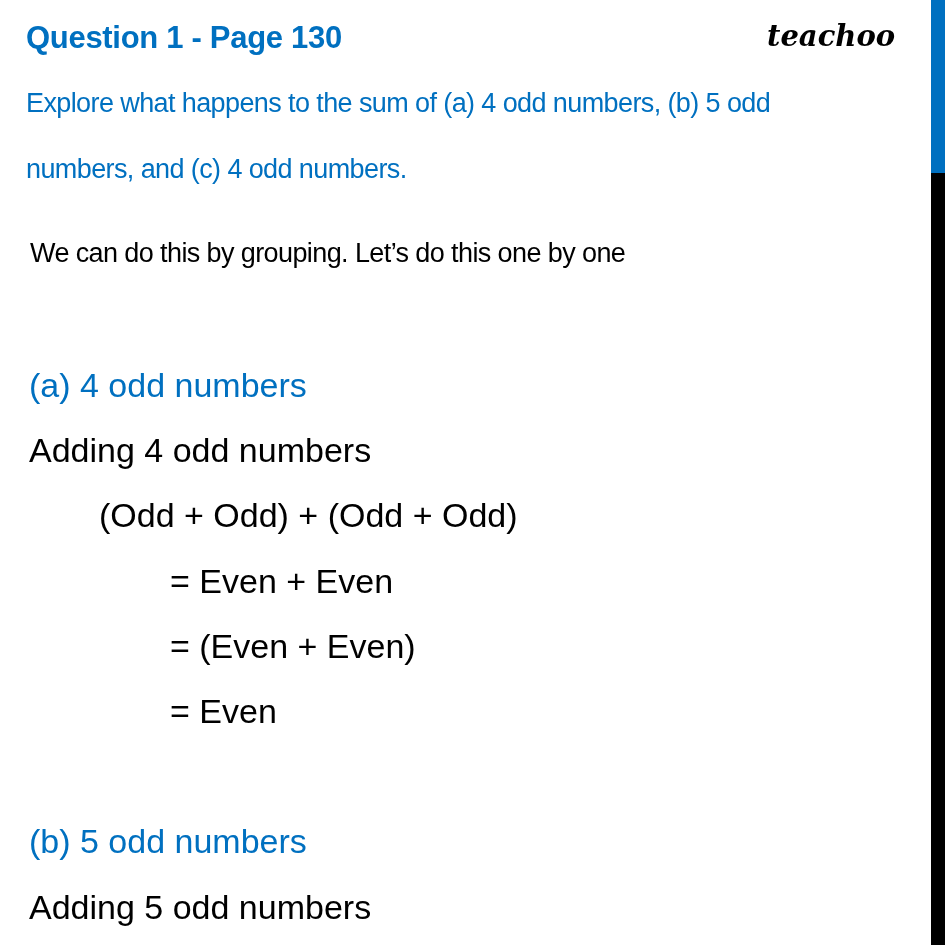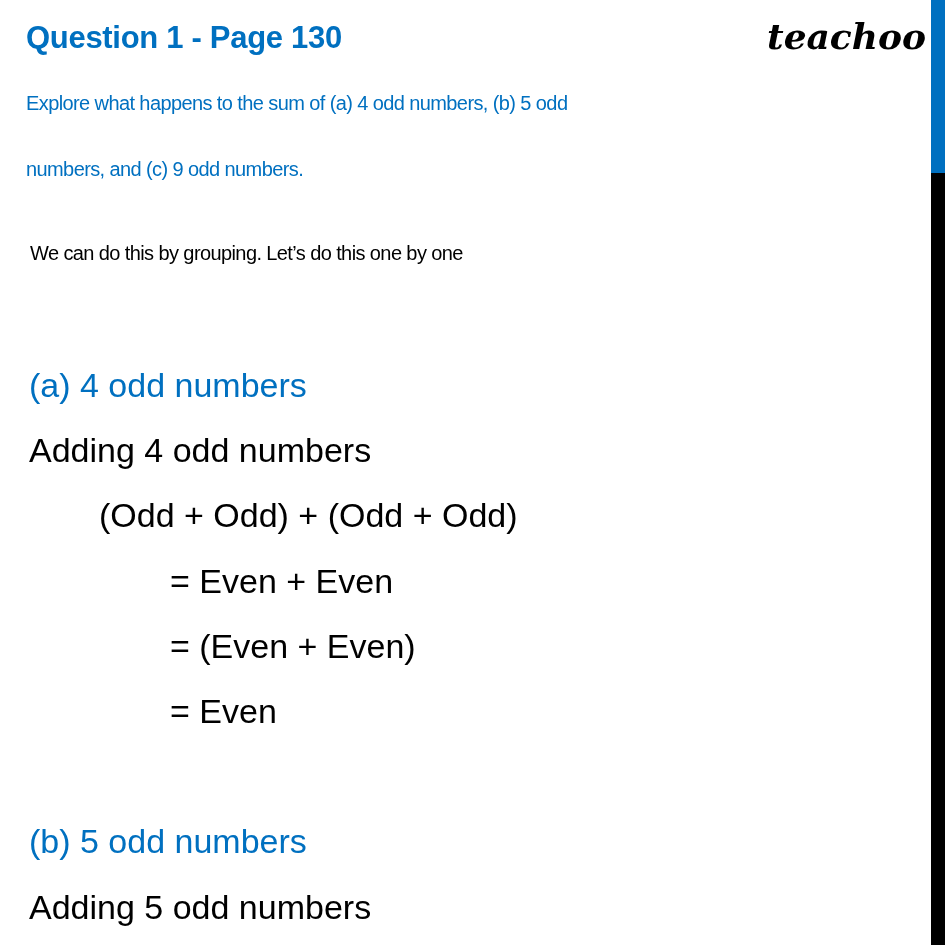--- a/index.html
+++ b/index.html
@@ -44,42 +44,42 @@
       font-weight: bold;
       letter-spacing: -0.3px;
     }
     .logo {
       position: absolute;
       left: 767px;
       top: 14px;
       font-family: "DejaVu Serif", serif;
       font-style: italic;
       font-weight: bold;
-      font-size: 36px;
+      font-size: 29px;
       line-height: 44px;
       color: #000000;
       letter-spacing: 0px;
     }
     .q-text {
-      font-size: 20px;
+      font-size: 27px;
       letter-spacing: -0.6px;
     }
   </style>
 </head>
 <body>
 
 <div class="side-bar-blue"></div>
 <div class="side-bar-black"></div>
 
 <div class="line blue title" style="left:26px; top:22px;">Question 1 - Page 130</div>
 
 <div class="logo">teachoo</div>
 
 <div class="line blue q-text" style="left:26px; top:87px;">Explore what happens to the sum of (a) 4 odd numbers, (b) 5 odd</div>
-<div class="line blue q-text" style="left:26px; top:153px;">numbers, and (c) 9 odd numbers.</div>
+<div class="line blue q-text" style="left:26px; top:153px;">numbers, and (c) 4 odd numbers.</div>
 
 <div class="line q-text" style="left:30px; top:237px;">We can do this by grouping. Let’s do this one by one</div>
 
 <div class="line blue" style="left:29px; top:369px;">(a)  4 odd numbers</div>
 
 <div class="line" style="left:29px; top:434px;">Adding 4 odd numbers</div>
 
 <div class="line bold" style="left:99px; top:499px;">(Odd + Odd) + (Odd  + Odd)</div>
 <div class="line" style="left:170px; top:565px;">= Even + Even</div>
 <div class="line" style="left:170px; top:630px;">= (Even + Even)</div>

